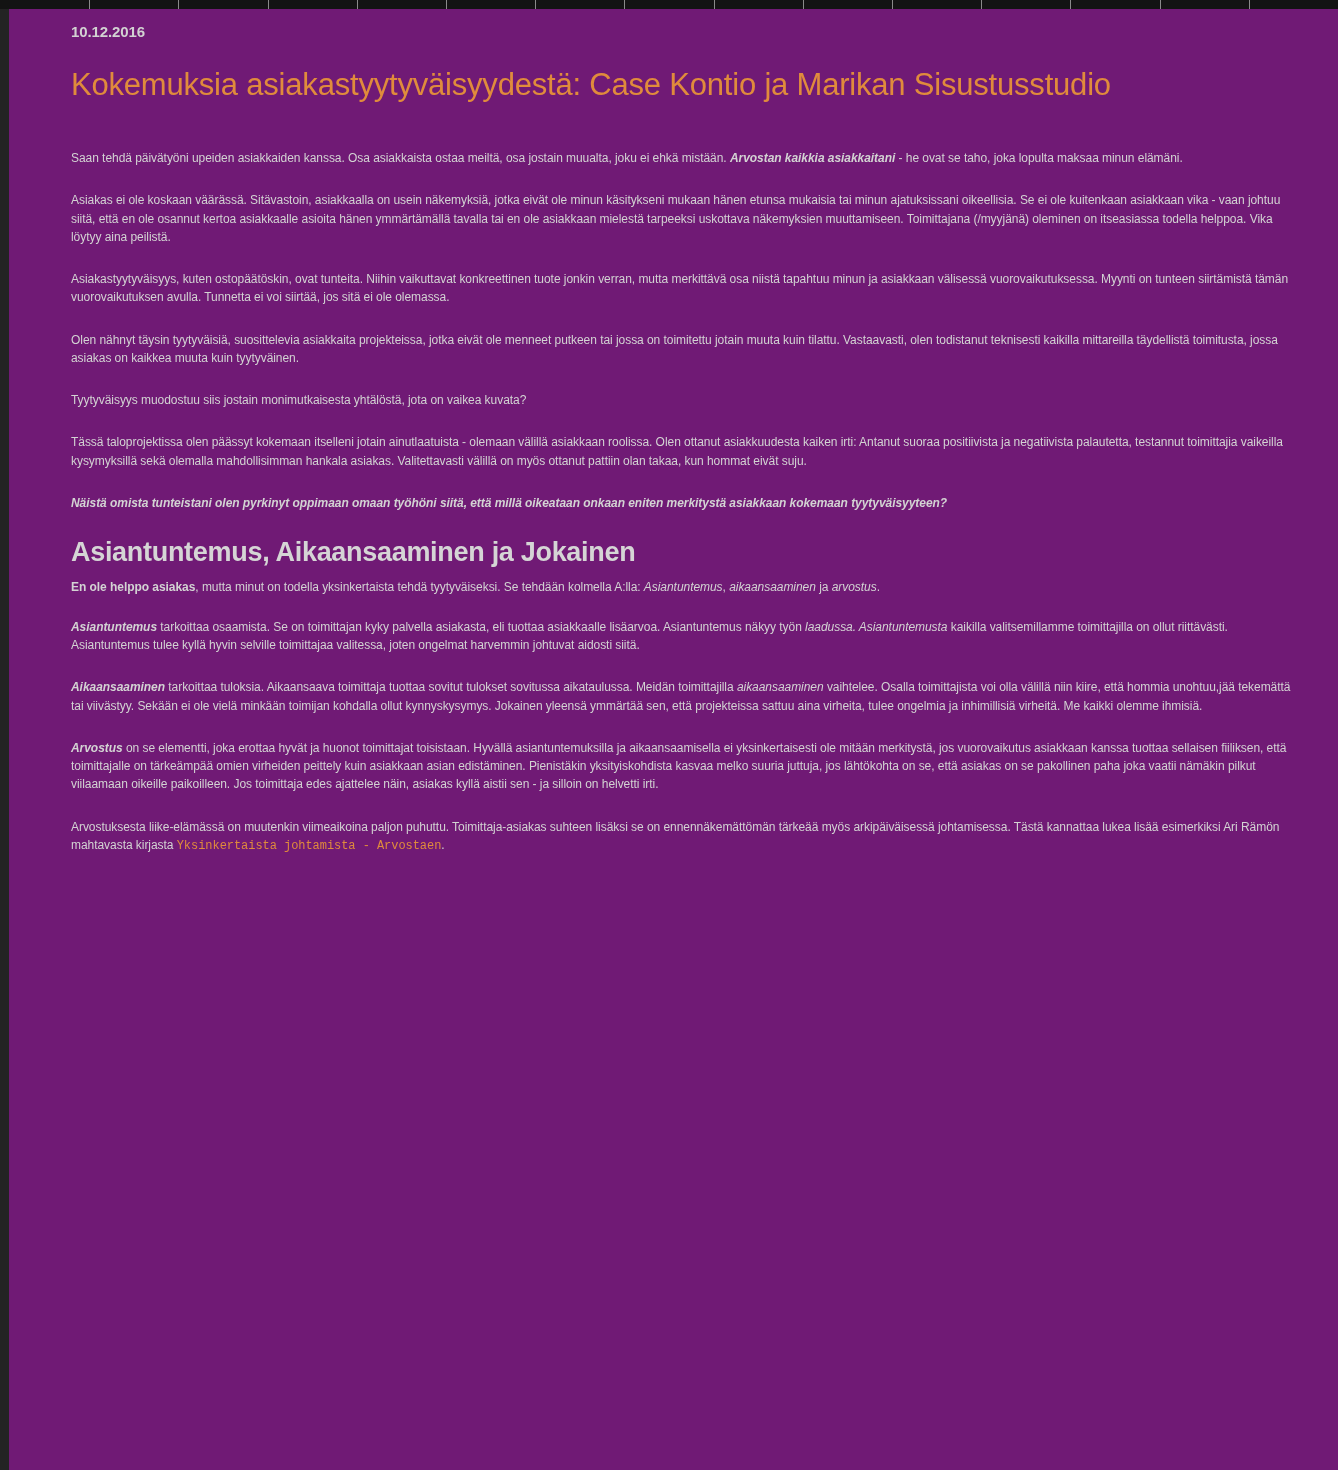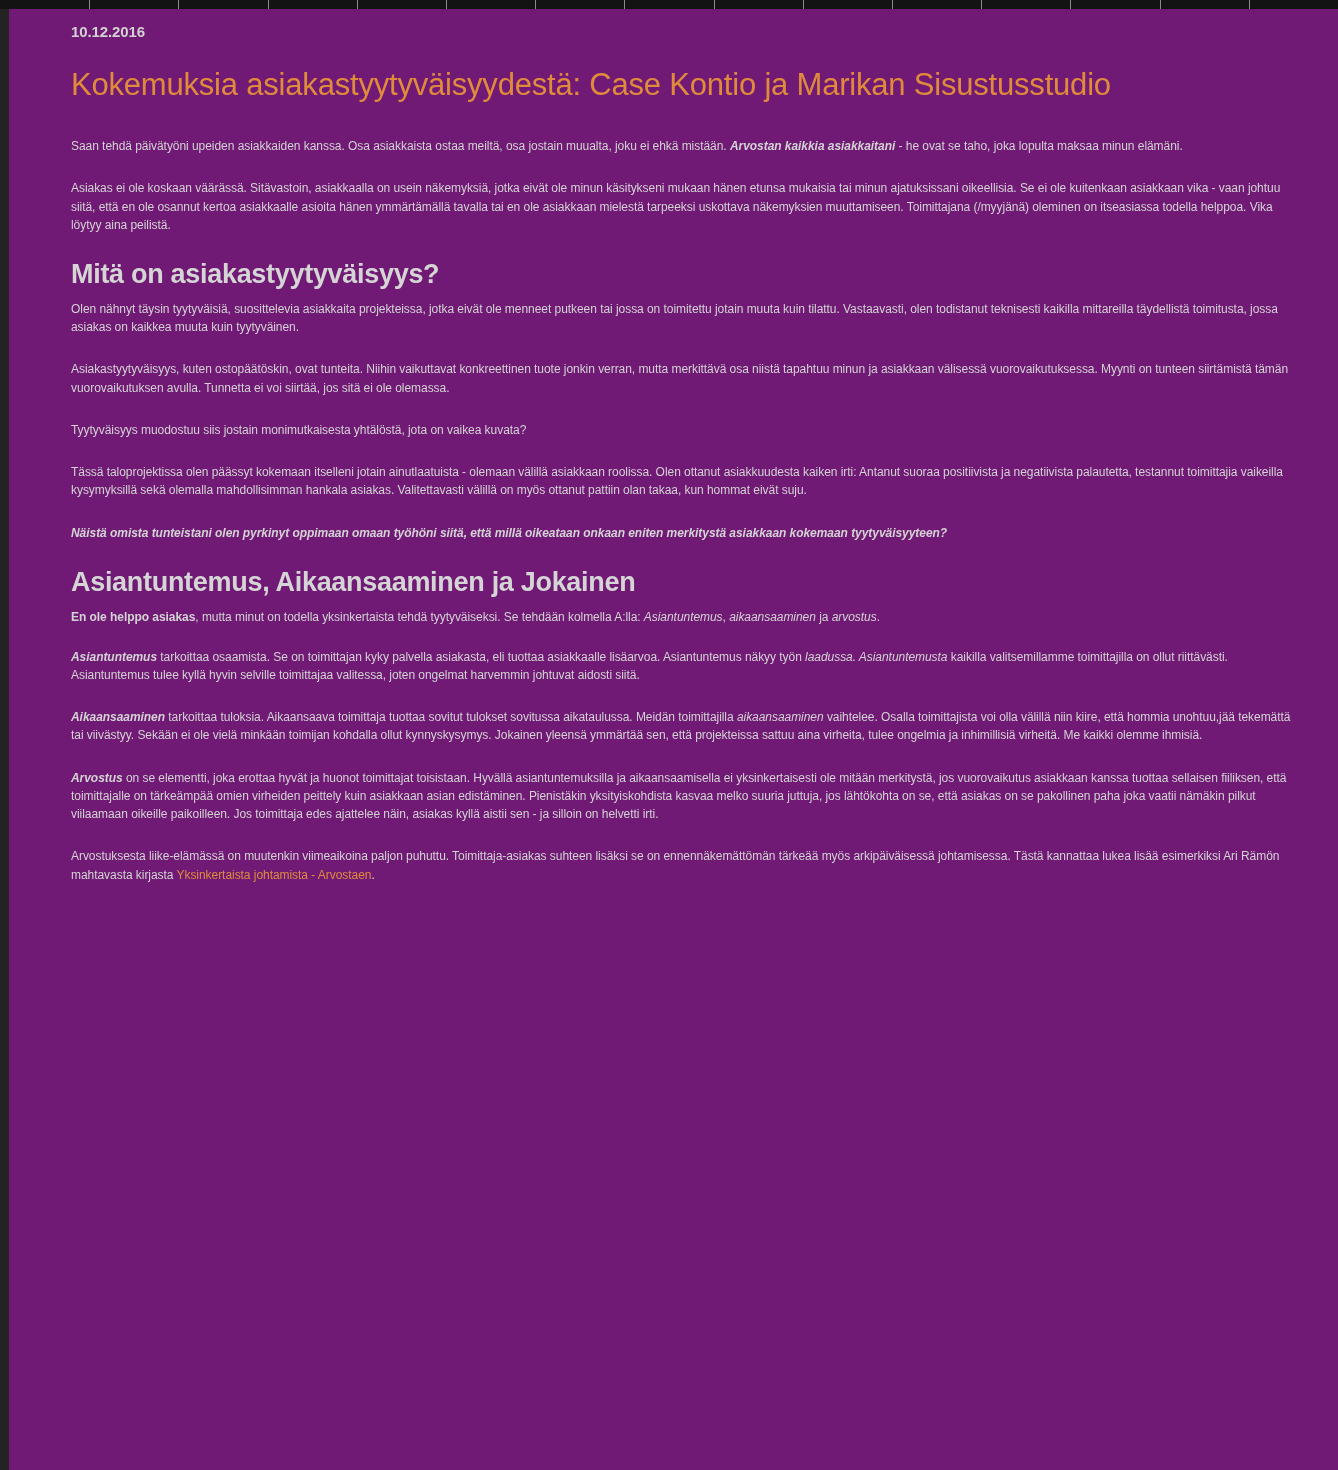--- a/index.html
+++ b/index.html
@@ -65,21 +65,21 @@
     font-weight: bold;
     color: #d2d2d2;
     letter-spacing: -0.1px;
     margin: 0 0 26px 0;
   }
 
   .post-title {
     font-size: 31px;
     font-weight: normal;
     color: #e08b3c;
-    margin: 0 0 34px 0;
+    margin: 0 0 46px 0;
     line-height: 1.2;
     letter-spacing: -0.2px;
   }
 
   p.body-text {
     font-size: 12px;
     line-height: 1.52;
     color: #d3d3d3;
     margin: 0 0 24px 0;
     letter-spacing: -0.05px;
@@ -98,20 +98,21 @@
     letter-spacing: -0.3px;
   }
 
   b, strong { font-weight: bold; }
   i, em { font-style: italic; }
   .bi { font-weight: bold; font-style: italic; }
 
   a.inline-link {
     color: #e08b3c;
     text-decoration: none;
+    font-family: Liberation Mono, monospace;
   }
 </style>
 </head>
 <body>
 
 <div id="ruler-strip">
     <div class="tick" style="left: 89px;"></div>
     <div class="tick" style="left: 178px;"></div>
     <div class="tick" style="left: 268px;"></div>
     <div class="tick" style="left: 357px;"></div>
@@ -133,25 +134,24 @@
   <div class="article-wrap">
 
     <div class="post-date">10.12.2016</div>
 
     <h1 class="post-title">Kokemuksia asiakastyytyväisyydestä: Case Kontio ja Marikan Sisustusstudio</h1>
 
     <p class="body-text"><span>Saan tehdä päivätyöni upeiden asiakkaiden kanssa. Osa asiakkaista ostaa meiltä, osa jostain muualta, joku ei ehkä mistään. </span><span class="bi">Arvostan kaikkia asiakkaitani</span><span> - he ovat se taho, joka lopulta maksaa minun elämäni.</span></p>
 
     <p class="body-text">Asiakas ei ole koskaan väärässä. Sitävastoin, asiakkaalla on usein näkemyksiä, jotka eivät ole minun käsitykseni mukaan hänen etunsa mukaisia tai minun ajatuksissani oikeellisia. Se ei ole kuitenkaan asiakkaan vika - vaan johtuu siitä, että en ole osannut kertoa asiakkaalle asioita hänen ymmärtämällä tavalla tai en ole asiakkaan mielestä tarpeeksi uskottava näkemyksien muuttamiseen. Toimittajana (/myyjänä) oleminen on itseasiassa todella helppoa. Vika löytyy aina peilistä.</p>
 
-    <h2 class="section-heading">Mitä on asiakastyytyväisyys?</h2>
+
+    <p class="body-text">Asiakastyytyväisyys, kuten ostopäätöskin, ovat tunteita. Niihin vaikuttavat konkreettinen tuote jonkin verran, mutta merkittävä osa niistä tapahtuu minun ja asiakkaan välisessä vuorovaikutuksessa. Myynti on tunteen siirtämistä tämän vuorovaikutuksen avulla. Tunnetta ei voi siirtää, jos sitä ei ole olemassa.</p>
 
     <p class="body-text">Olen nähnyt täysin tyytyväisiä, suosittelevia asiakkaita projekteissa, jotka eivät ole menneet putkeen tai jossa on toimitettu jotain muuta kuin tilattu. Vastaavasti, olen todistanut teknisesti kaikilla mittareilla täydellistä toimitusta, jossa asiakas on kaikkea muuta kuin tyytyväinen.</p>
-
-    <p class="body-text">Asiakastyytyväisyys, kuten ostopäätöskin, ovat tunteita. Niihin vaikuttavat konkreettinen tuote jonkin verran, mutta merkittävä osa niistä tapahtuu minun ja asiakkaan välisessä vuorovaikutuksessa. Myynti on tunteen siirtämistä tämän vuorovaikutuksen avulla. Tunnetta ei voi siirtää, jos sitä ei ole olemassa.</p>
 
     <p class="body-text">Tyytyväisyys muodostuu siis jostain monimutkaisesta yhtälöstä, jota on vaikea kuvata?</p>
 
     <p class="body-text">Tässä taloprojektissa olen päässyt kokemaan itselleni jotain ainutlaatuista - olemaan välillä asiakkaan roolissa. Olen ottanut asiakkuudesta kaiken irti: Antanut suoraa positiivista ja negatiivista palautetta, testannut toimittajia vaikeilla kysymyksillä sekä olemalla mahdollisimman hankala asiakas. Valitettavasti välillä on myös ottanut pattiin olan takaa, kun hommat eivät suju.</p>
 
     <p class="body-text bi">Näistä omista tunteistani olen pyrkinyt oppimaan omaan työhöni siitä, että millä oikeataan onkaan eniten merkitystä asiakkaan kokemaan tyytyväisyyteen?</p>
 
     <h2 class="section-heading">Asiantuntemus, Aikaansaaminen ja Jokainen</h2>
 
     <p class="body-text tight"><b>En ole helppo asiakas</b><span>, mutta minut on todella yksinkertaista tehdä tyytyväiseksi. Se tehdään kolmella A:lla: </span><i>Asiantuntemus</i><span>, </span><i>aikaansaaminen</i><span> ja </span><i>arvostus</i><span>.</span></p>

